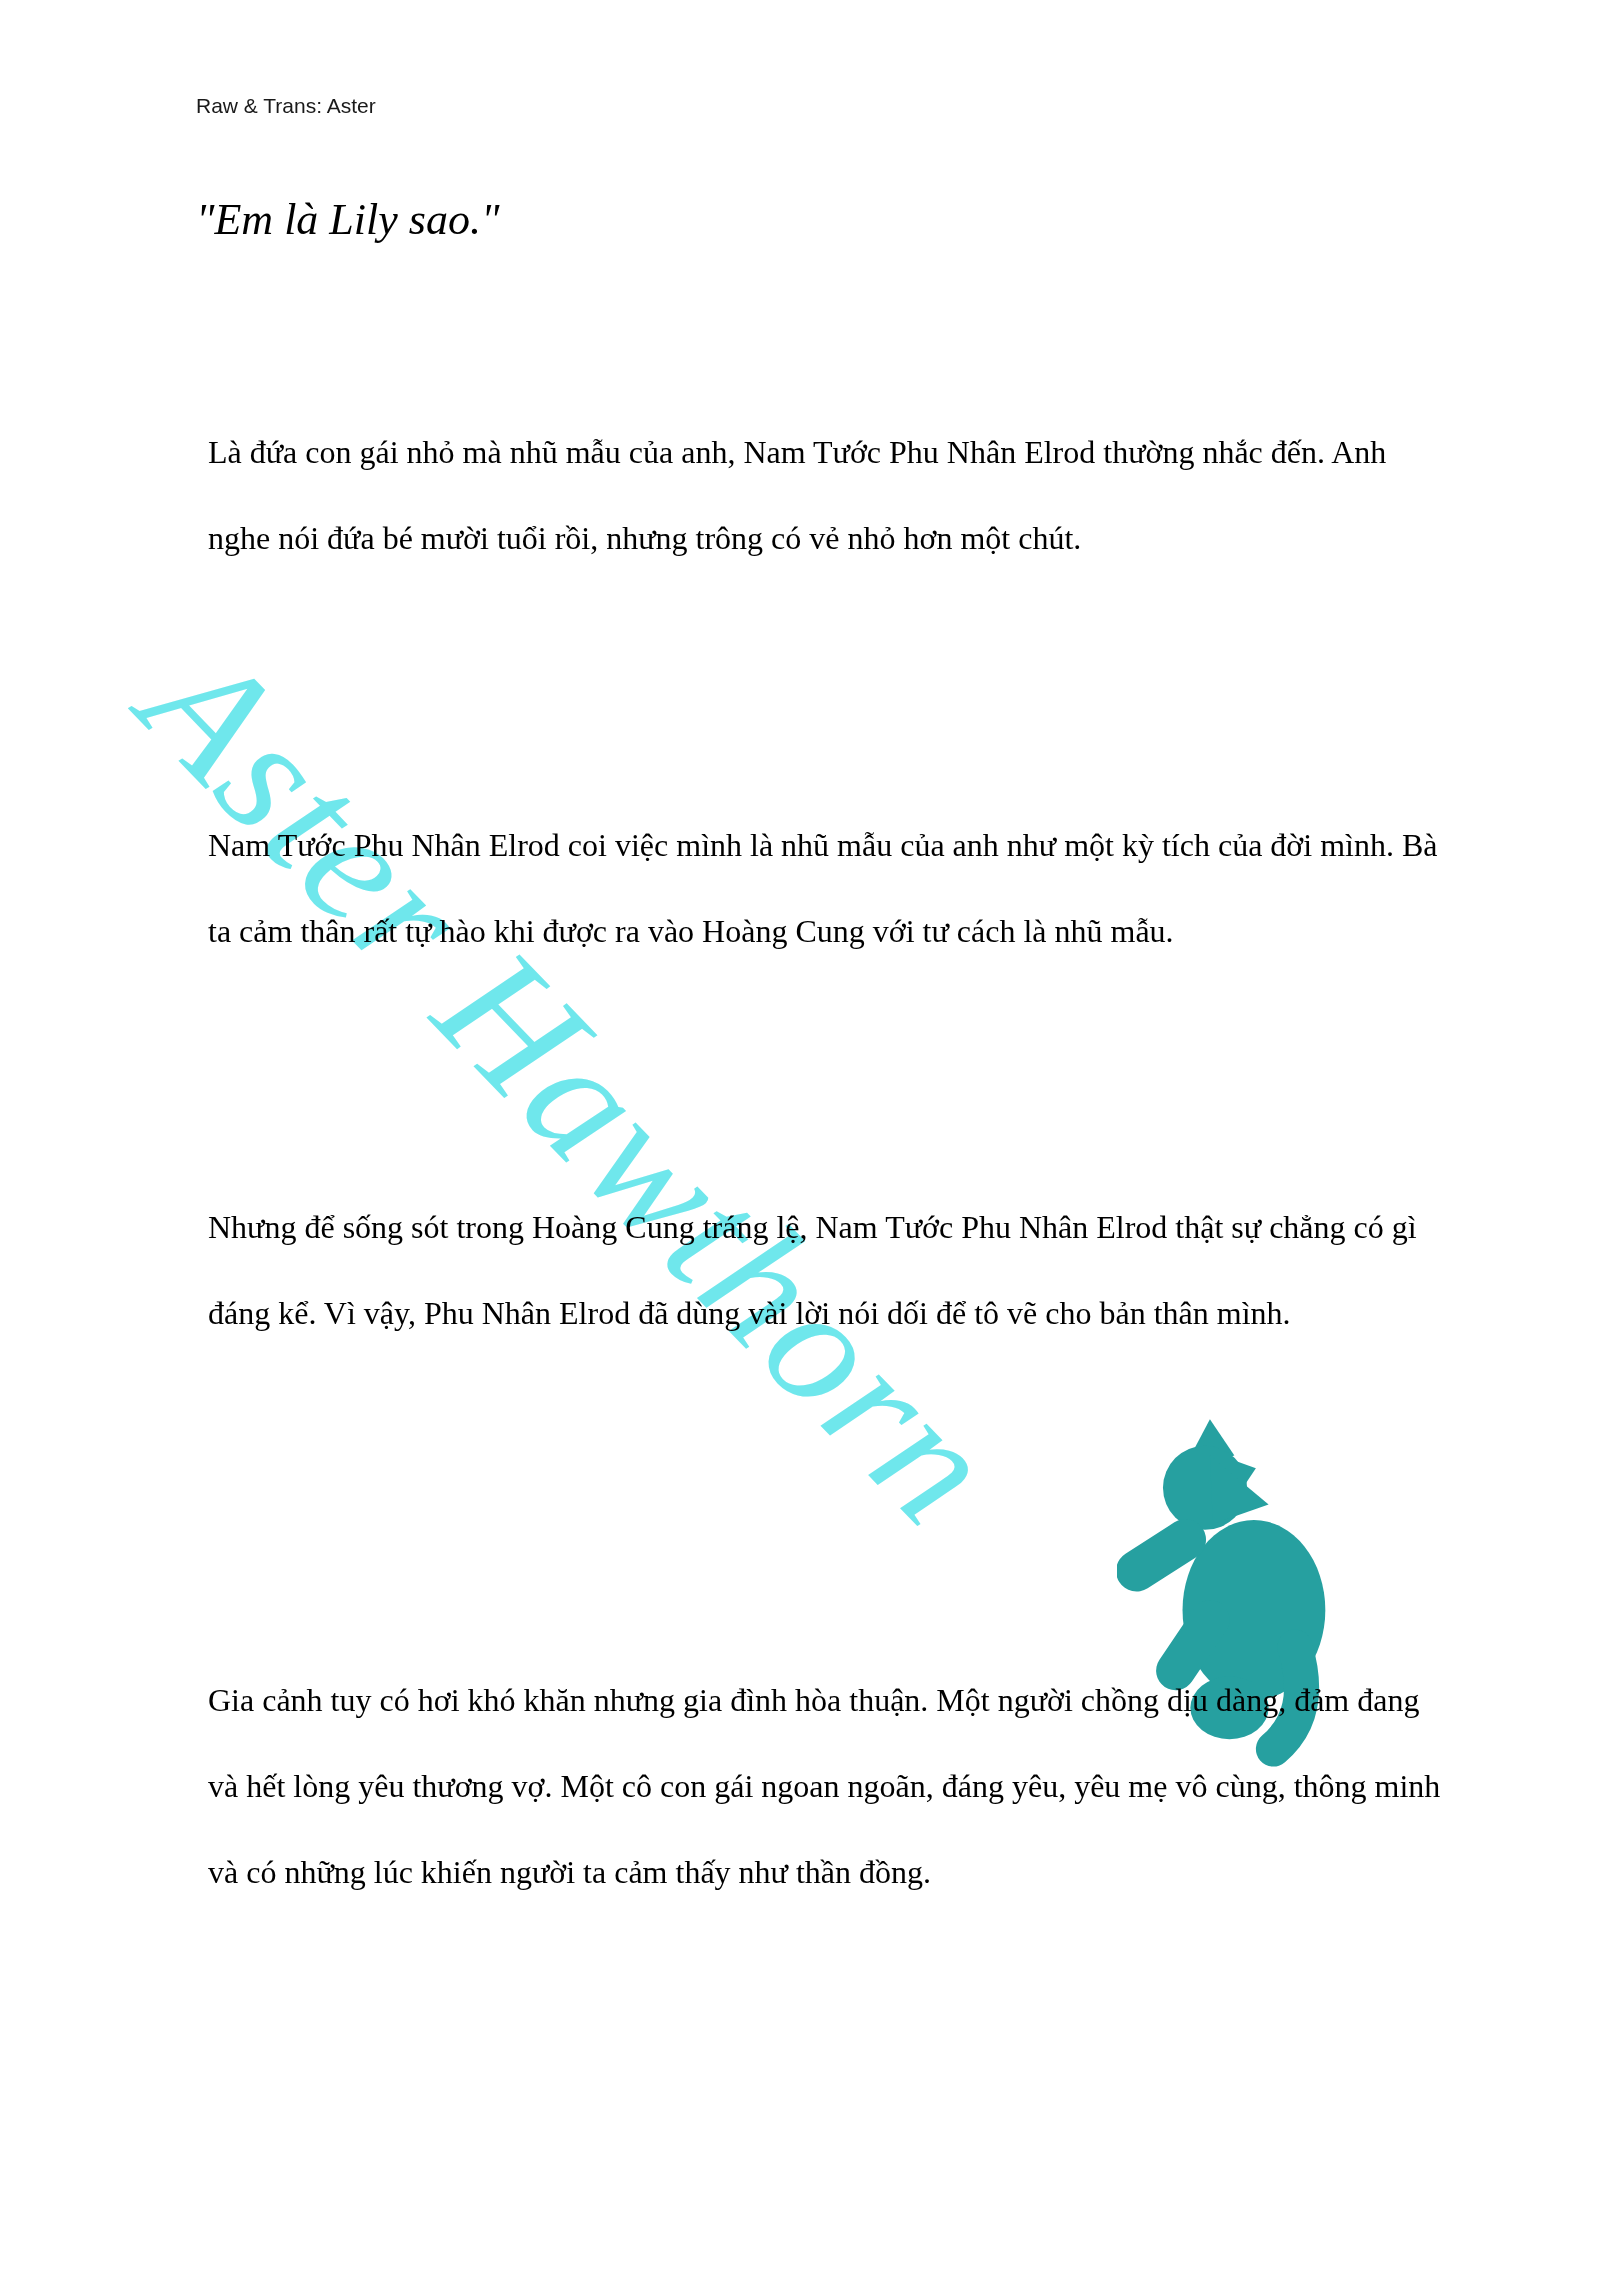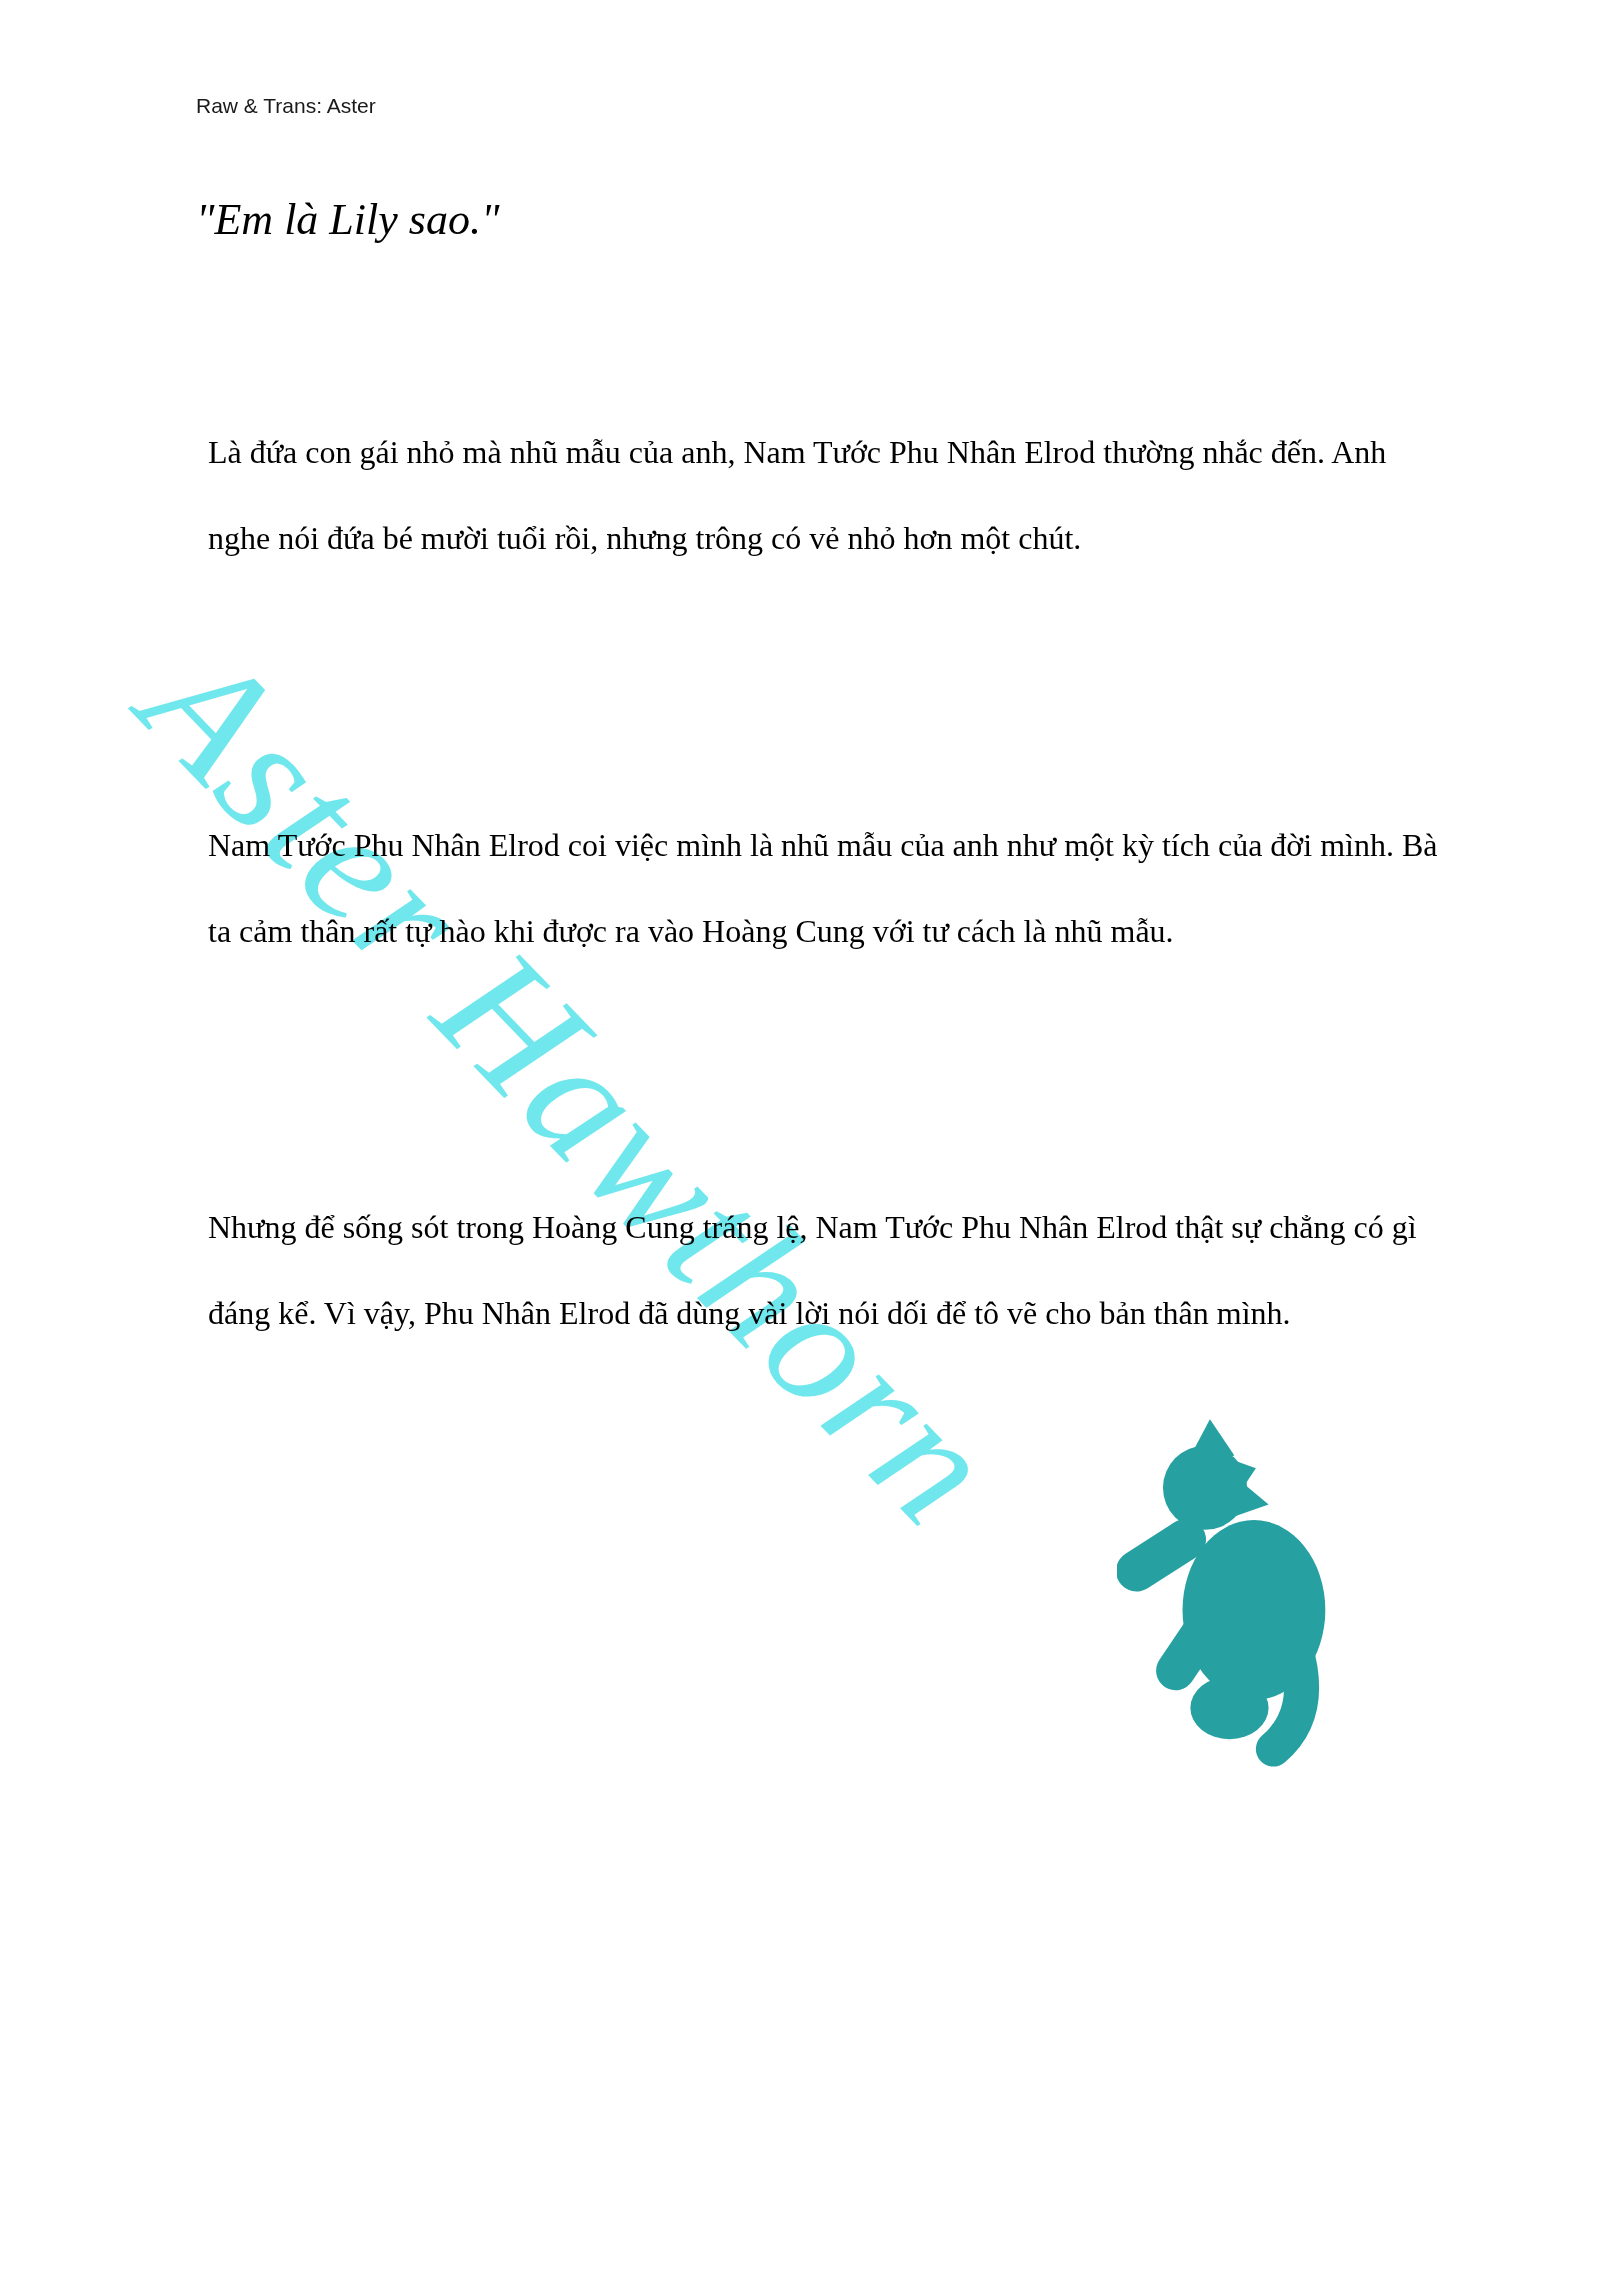--- a/index.html
+++ b/index.html
@@ -101,16 +101,17 @@
     <div class="header-line">Raw &amp; Trans: Aster</div>
 
     <div class="quote-line">"Em là Lily sao."</div>
 
     <p class="body-para p1">Là đứa con gái nhỏ mà nhũ mẫu của anh, Nam Tước Phu Nhân Elrod thường nhắc đến. Anh nghe nói đứa bé mười tuổi rồi, nhưng trông có vẻ nhỏ hơn một chút.</p>
 
     <p class="body-para p2">Nam Tước Phu Nhân Elrod coi việc mình là nhũ mẫu của anh như một kỳ tích của đời mình. Bà ta cảm thân rất tự hào khi được ra vào Hoàng Cung với tư cách là nhũ mẫu.</p>
 
     <p class="body-para p3">Nhưng để sống sót trong Hoàng Cung tráng lệ, Nam Tước Phu Nhân Elrod thật sự chẳng có gì đáng kể. Vì vậy, Phu Nhân Elrod đã dùng vài lời nói dối để tô vẽ cho bản thân mình.</p>
 
+    <p class="body-para p4">Gia cảnh tuy có hơi khó khăn nhưng gia đình hòa thuận. Một người chồng dịu dàng, đảm đang và hết lòng yêu thương vợ. Một cô con gái ngoan ngoãn, đáng yêu, yêu mẹ vô cùng, thông minh và có những lúc khiến người ta cảm thấy như thần đồng.</p>
   </div>
 
 </div>
 
 
 </body></html>

